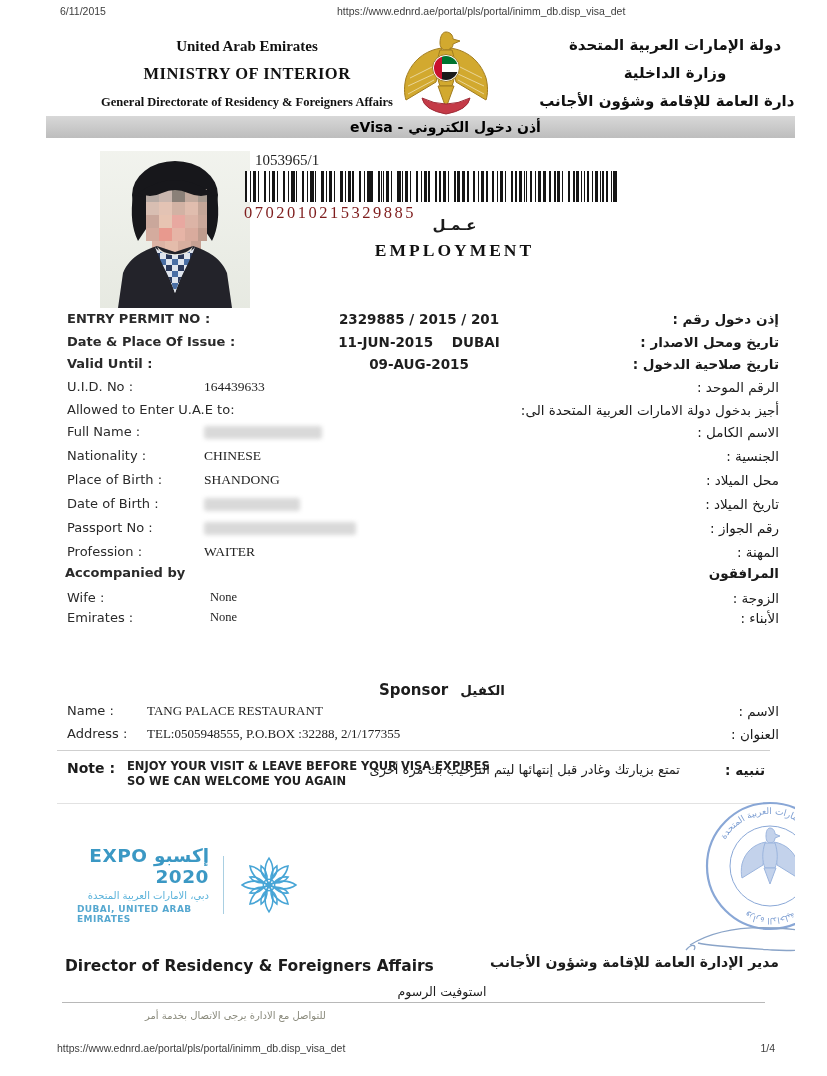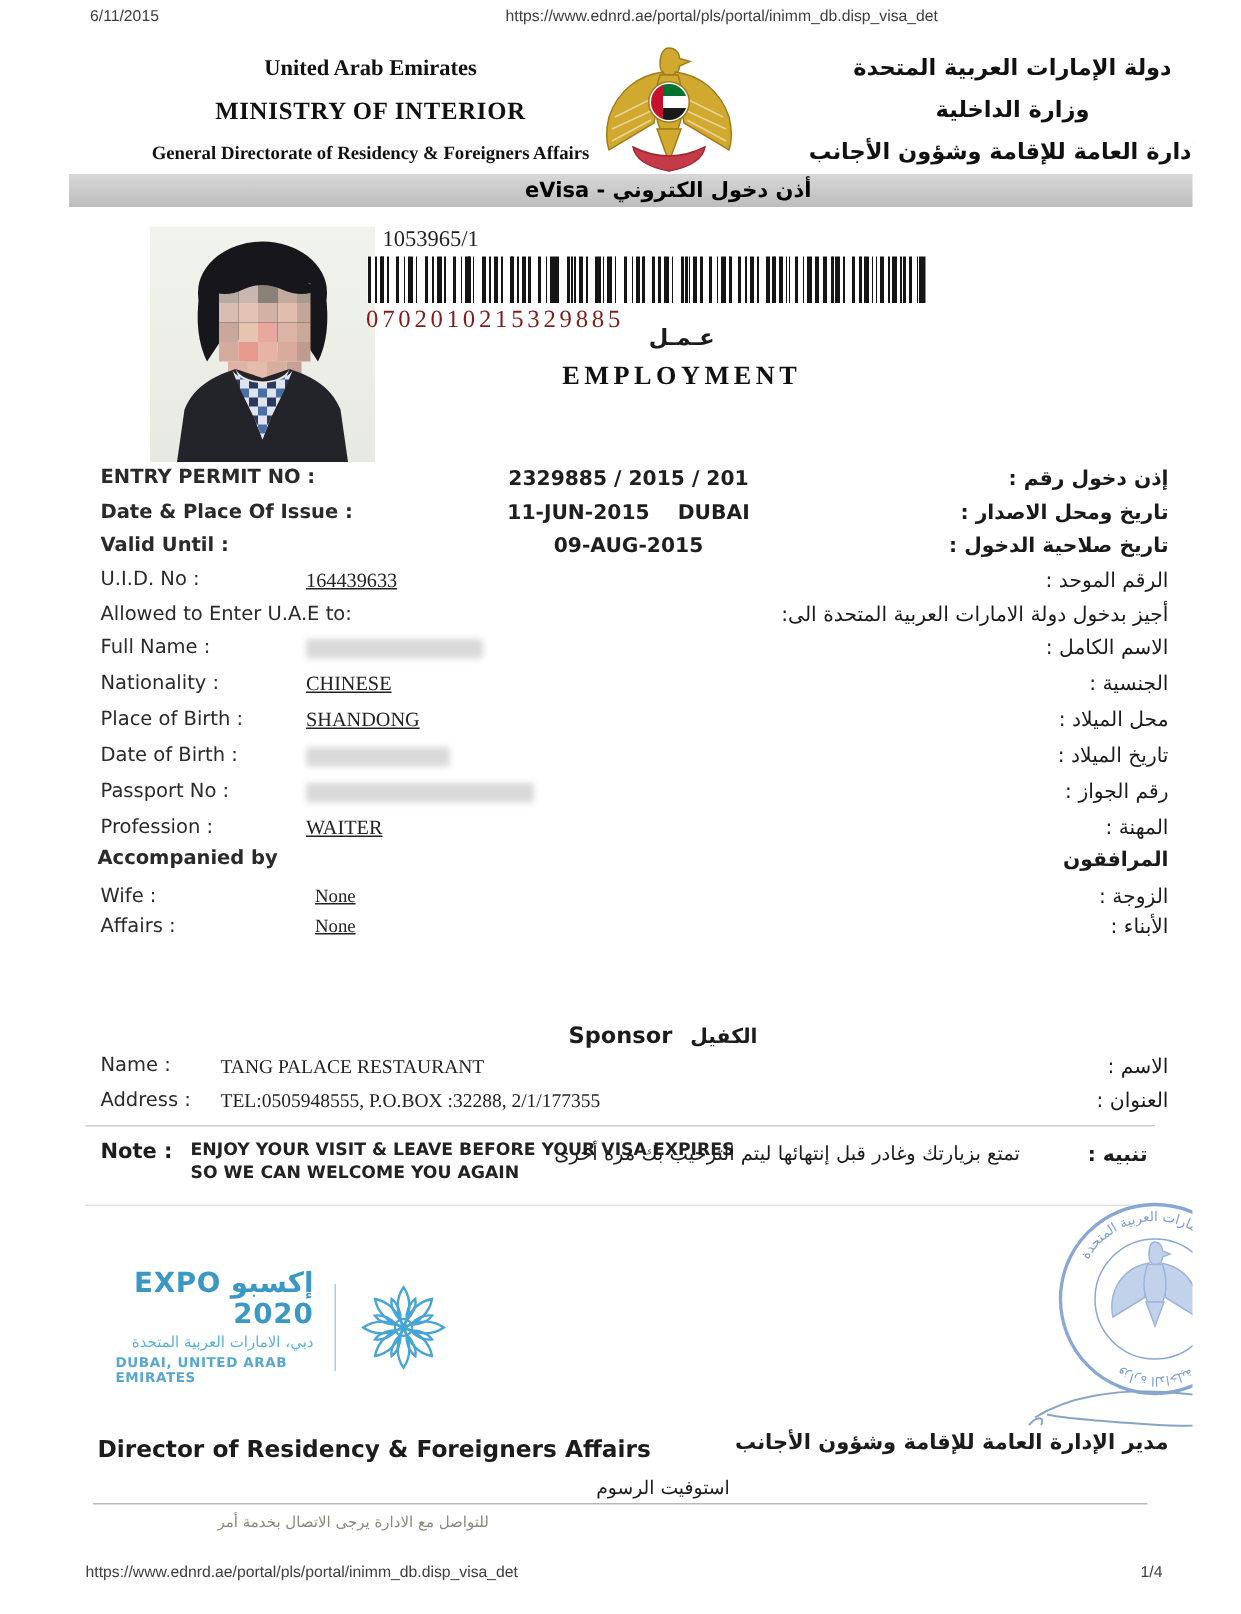--- a/index.html
+++ b/index.html
@@ -24,21 +24,21 @@
       repeating-linear-gradient(90deg,#151515 0 2px,transparent 2px 5px,#151515 5px 6px,transparent 6px 8px,#151515 8px 11px,transparent 11px 13px,#151515 13px 14px,transparent 14px 19px),
       repeating-linear-gradient(90deg,transparent 0 9px,#151515 9px 11px,transparent 11px 20px,#151515 20px 21px,transparent 21px 29px);}
   .bcnum{left:212px;top:203px;font-family:"Liberation Serif",serif;font-size:16.5px;letter-spacing:2.5px;color:#7f1d1d;}
   .vtype{left:330px;top:216px;width:185px;text-align:center;}
   .vtype .ar{font-size:15px;font-weight:bold;}
   .vtype .en{font-family:"Liberation Serif",serif;font-size:17.5px;font-weight:bold;letter-spacing:3px;margin-top:6px;color:#111;}
   
   .row{left:0;right:0;height:20px;}
   .row .lbl{position:absolute;left:35px;font-size:13px;color:#2a2a2a;white-space:pre;}
   .row .lbl.b,.row .valc{font-weight:bold;}
-  .row .vals{position:absolute;left:172px;font-family:"Liberation Serif",serif;font-size:13.5px;color:#222;text-decoration:underline;}
+  .row .vals{position:absolute;left:172px;font-family:"Liberation Serif",serif;font-size:13.5px;color:#222;}
   .row .valc{position:absolute;left:282px;width:210px;text-align:center;font-size:13.5px;color:#1f1f1f;white-space:pre;}
   .row .arl{position:absolute;right:16px;font-size:13.5px;direction:rtl;color:#1a1a1a;white-space:nowrap;}
   .row .arl.b{font-weight:bold;}
   .redact{position:absolute;background:#d9d9d9;filter:blur(2px);border-radius:2px;height:13px;top:2px;}
   .sec-h{font-size:15.5px;font-weight:bold;color:#1c1c1c;}
   .sponsor-h{left:290px;top:681px;width:240px;display:flex;justify-content:center;align-items:baseline;gap:12px;}
   .sponsor-h .ar{font-size:13.5px;font-weight:bold;direction:rtl;}
   .row .vals2{position:absolute;left:115px;font-family:"Liberation Serif",serif;font-size:13px;color:#222;}
   
   .scanline{height:1px;background:#cfcfcf;}
@@ -227,21 +227,21 @@
   <div class="abs row" style="top:565px;">
     <span class="lbl sec-h" style="left:33px;">Accompanied by</span>
     <span class="arl b">المرافقون</span>
   </div>
   <div class="abs row" style="top:590px;padding-left:20px;">
     <span class="lbl">Wife :</span>
     <span class="vals" style="left:178px;font-size:12.5px;">None</span>
     <span class="arl">الزوجة :</span>
   </div>
   <div class="abs row" style="top:610px;">
-    <span class="lbl">Affairs :</span>
+    <span class="lbl">Emirates :</span>
     <span class="vals" style="left:178px;font-size:12.5px;">None</span>
     <span class="arl">الأبناء :</span>
   </div>
 
   <div class="abs sponsor-h">
     <span class="sec-h" style="font-size:15px;">Sponsor</span>
     <span class="ar">الكفيل</span>
   </div>
   <div class="abs row" style="top:703px;">
     <span class="lbl">Name :</span>

